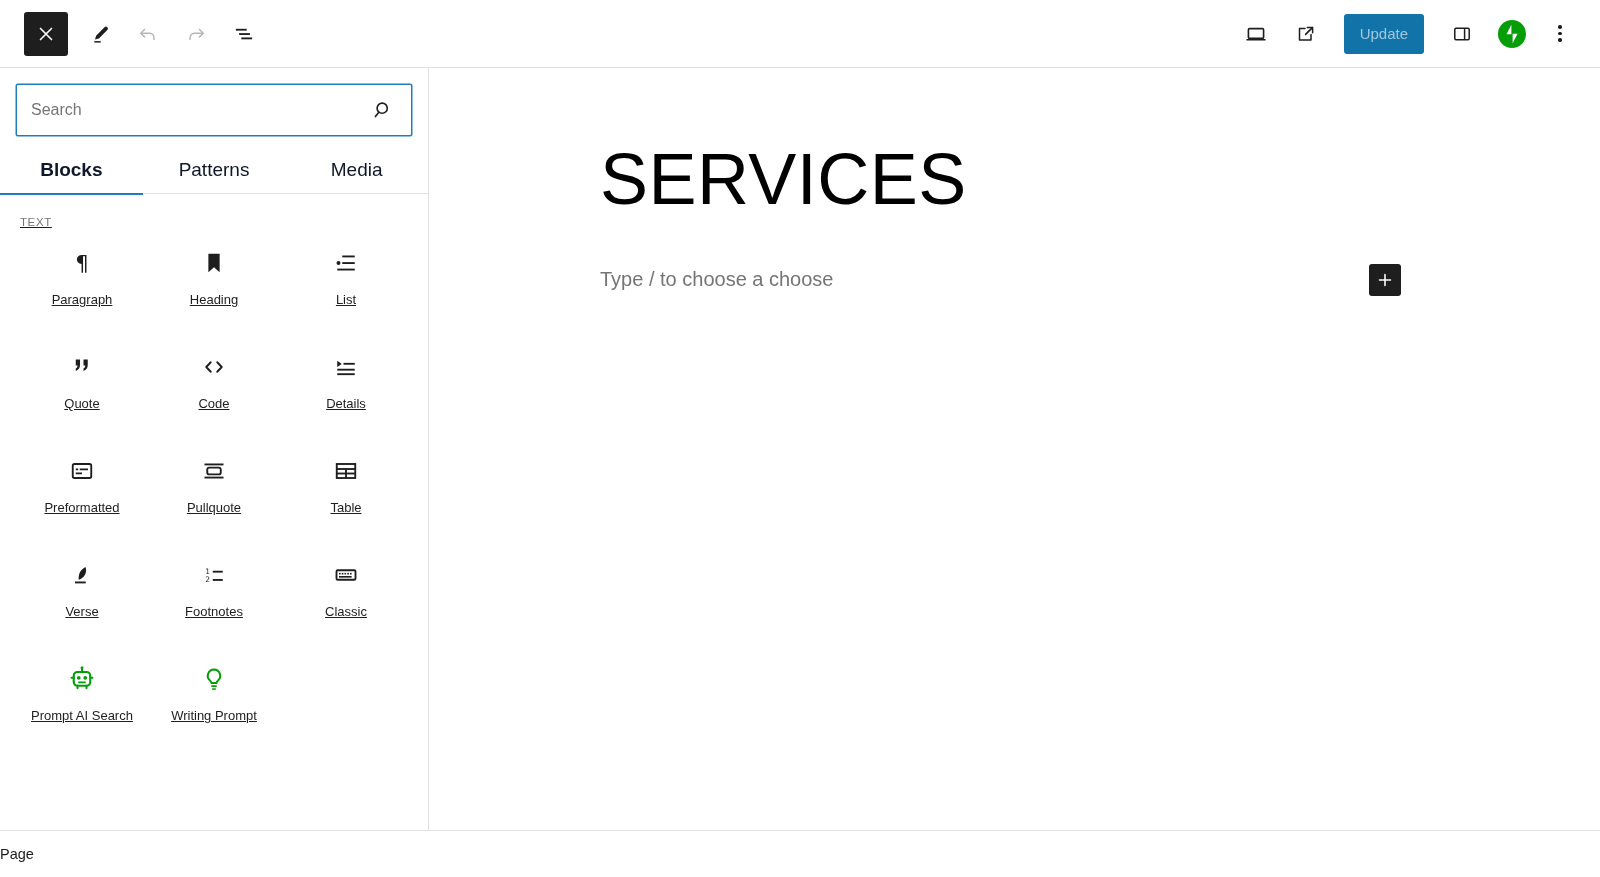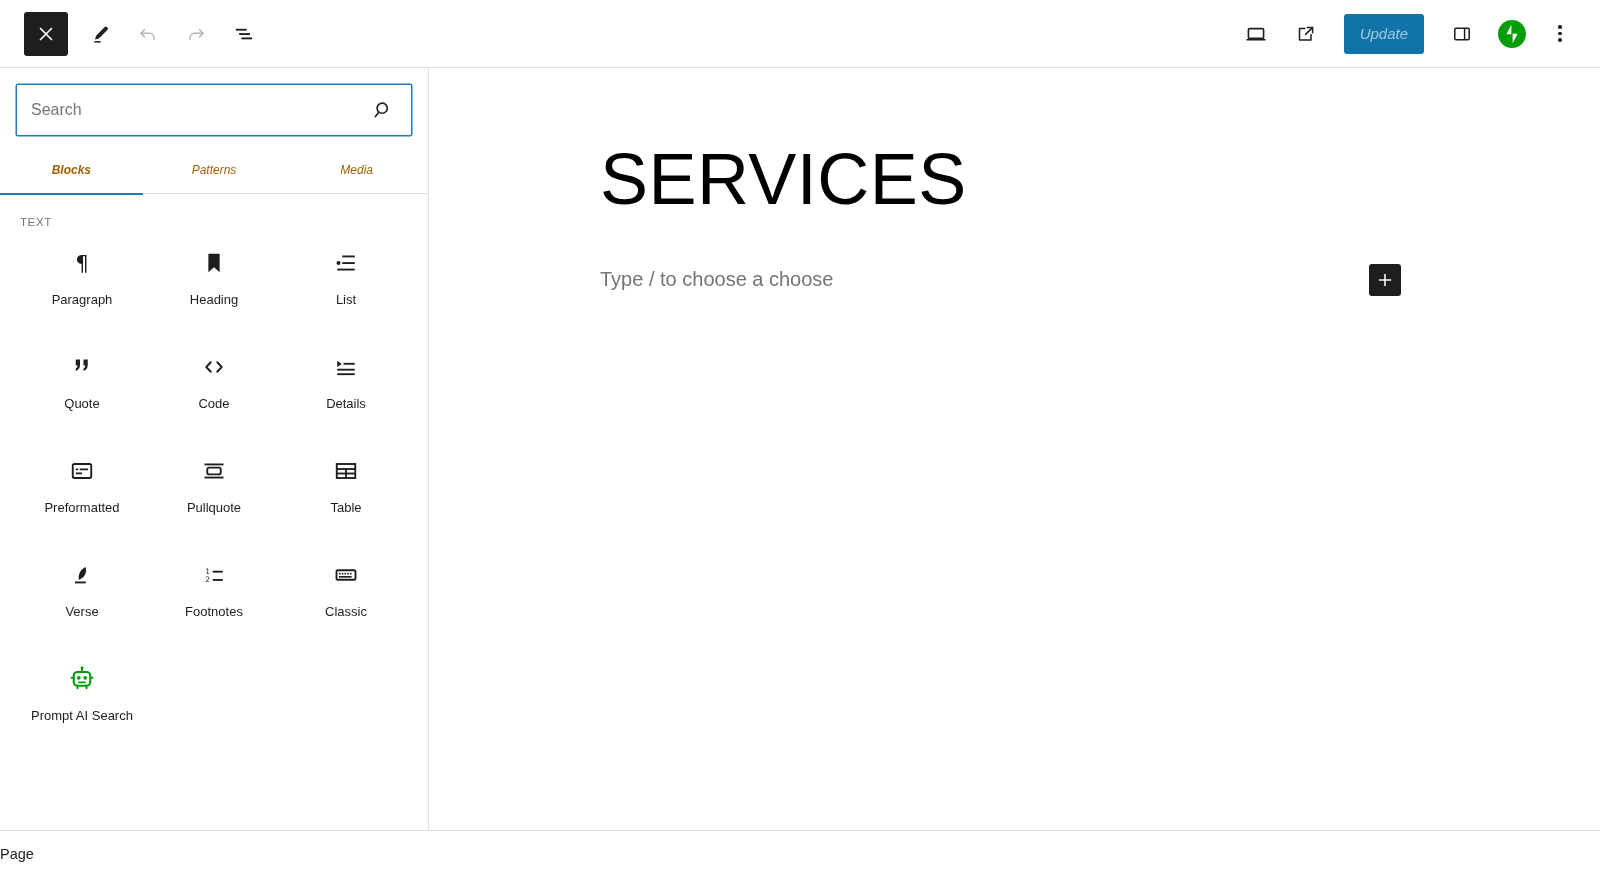--- a/index.html
+++ b/index.html
@@ -39,21 +39,20 @@
 
   .update-btn {
     height: 40px; padding: 0 16px;
     background: #1173a8;
     color: #9fc8e0;
     border: none; border-radius: 3px;
     font-size: 15px; font-family: "Liberation Sans", sans-serif;
     cursor: pointer;
     display: flex; align-items: center; justify-content: center;
     margin: 0 10px;
-    font-style: italic;
   }
 
   .jetpack-badge {
     width: 28px; height: 28px; border-radius: 50%;
     background: #069e08;
     display: flex; align-items: center; justify-content: center;
     margin: 0 8px;
     cursor: pointer;
   }
   .kebab { width: 40px; height: 44px; display: flex; flex-direction: column;
@@ -87,30 +86,30 @@
   .search-box input::placeholder { color: #757575; }
   .search-icon-wrap { padding-right: 16px; display: flex; align-items: center; }
 
   .tabs {
     display: flex; height: 48px;
     border-bottom: 1px solid #e0e0e0;
     margin-top: 10px;
   }
   .tab {
     flex: 1; display: flex; align-items: center; justify-content: center;
-    font-size: 12px; color: #a16207; cursor: pointer;
-    position: relative; height: 48px; font-style: italic;
+    font-size: 19px; color: #0f172a; cursor: pointer;
+    position: relative; height: 48px;
   }
   .tab.active { font-weight: bold; }
   .tab.active::after {
     content: ""; position: absolute; left: 0; right: 0; bottom: -1px;
     height: 2.5px; background: #1f7cbf;
   }
 
-  .panel-body { flex: 1; overflow: hidden; padding: 0 16px; }
+  .panel-body { flex: 1; overflow: hidden; padding: 0 16px; text-decoration: underline; }
   .cat-title {
     font-size: 11.5px; letter-spacing: .6px; color: #757575;
     text-transform: uppercase; padding: 22px 0 4px 4px;
   }
   .block-grid { display: grid; grid-template-columns: repeat(3, 1fr); }
   .block-item {
     display: flex; flex-direction: column; align-items: center;
     padding: 14px 4px 8px 4px; cursor: pointer; border-radius: 3px;
     min-height: 104px;
   }
@@ -400,20 +399,30 @@
                 <rect x="5.4" y="6.4" width="13.2" height="11" rx="3" stroke="#069e08" stroke-width="1.7" fill="none"></rect>
                 <circle cx="9.4" cy="11" r="1.5" fill="#069e08"></circle>
                 <circle cx="14.6" cy="11" r="1.5" fill="#069e08"></circle>
                 <rect x="9" y="14" width="6" height="1.4" fill="#069e08"></rect>
                 <path d="M5.4 11 H3.6 M18.6 11 H20.4" stroke="#069e08" stroke-width="1.6" stroke-linecap="round"></path>
                 <path d="M8.4 17.4 V19.4 M15.6 17.4 V19.4" stroke="#069e08" stroke-width="1.6" stroke-linecap="round"></path>
               </svg>
             </div>
             <div class="block-label">Prompt AI Search</div>
           </div>
+          <div class="block-item">
+            <div class="block-icon">
+              <svg width="30" height="30" viewBox="0 0 24 24">
+                <path d="M12 4.4 a5 5 0 0 1 3.2 8.8 c-0.7 .6 -1 1.2 -1.1 2 h-4.2 c-0.1 -0.8 -0.4 -1.4 -1.1 -2 A5 5 0 0 1 12 4.4 z" stroke="#069e08" stroke-width="1.6" fill="none" stroke-linejoin="round"></path>
+                <rect x="9.8" y="17" width="4.4" height="1.4" fill="#069e08"></rect>
+                <rect x="10.6" y="19.4" width="2.8" height="1.3" fill="#069e08"></rect>
+              </svg>
+            </div>
+            <div class="block-label">Writing Prompt</div>
+          </div>
         </div>
     </div>
   </div>
 
   <div class="canvas">
     <h1 class="post-title">SERVICES</h1>
     <div class="block-placeholder">Type / to choose a choose</div>
     <div class="adder" title="Add block">
       <svg width="20" height="20" viewBox="0 0 24 24">
         <path d="M12 5.4 V18.6 M5.4 12 H18.6" stroke="#ffffff" stroke-width="1.9" stroke-linecap="round"></path>

